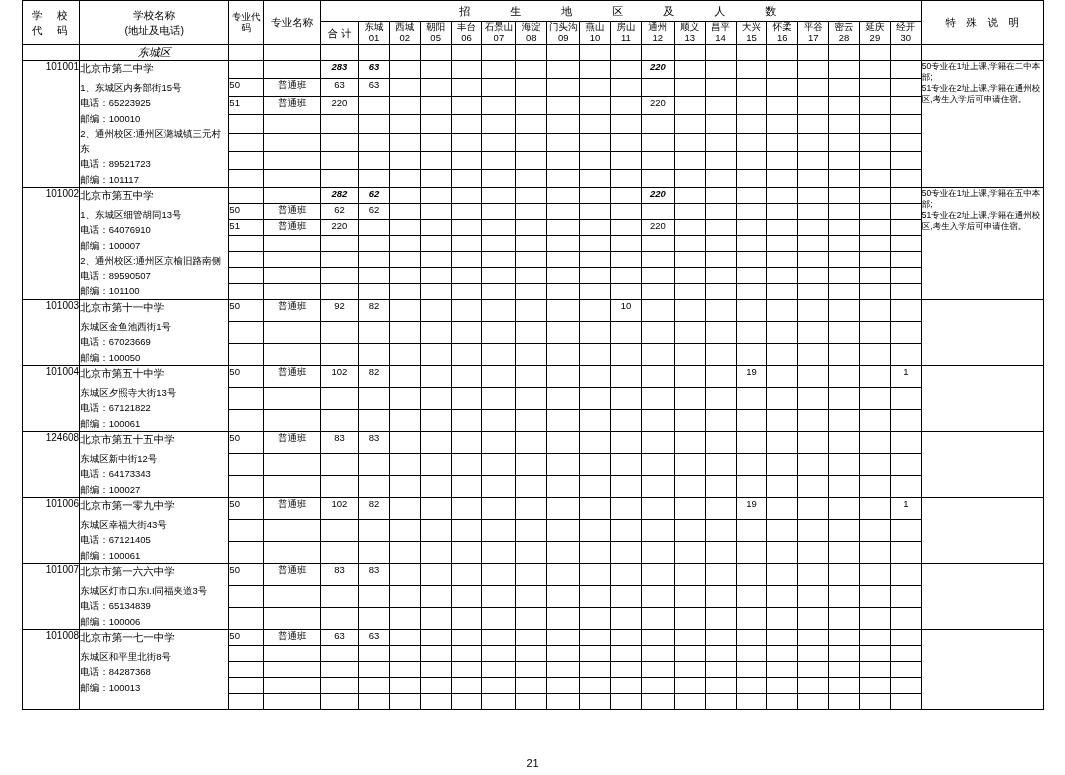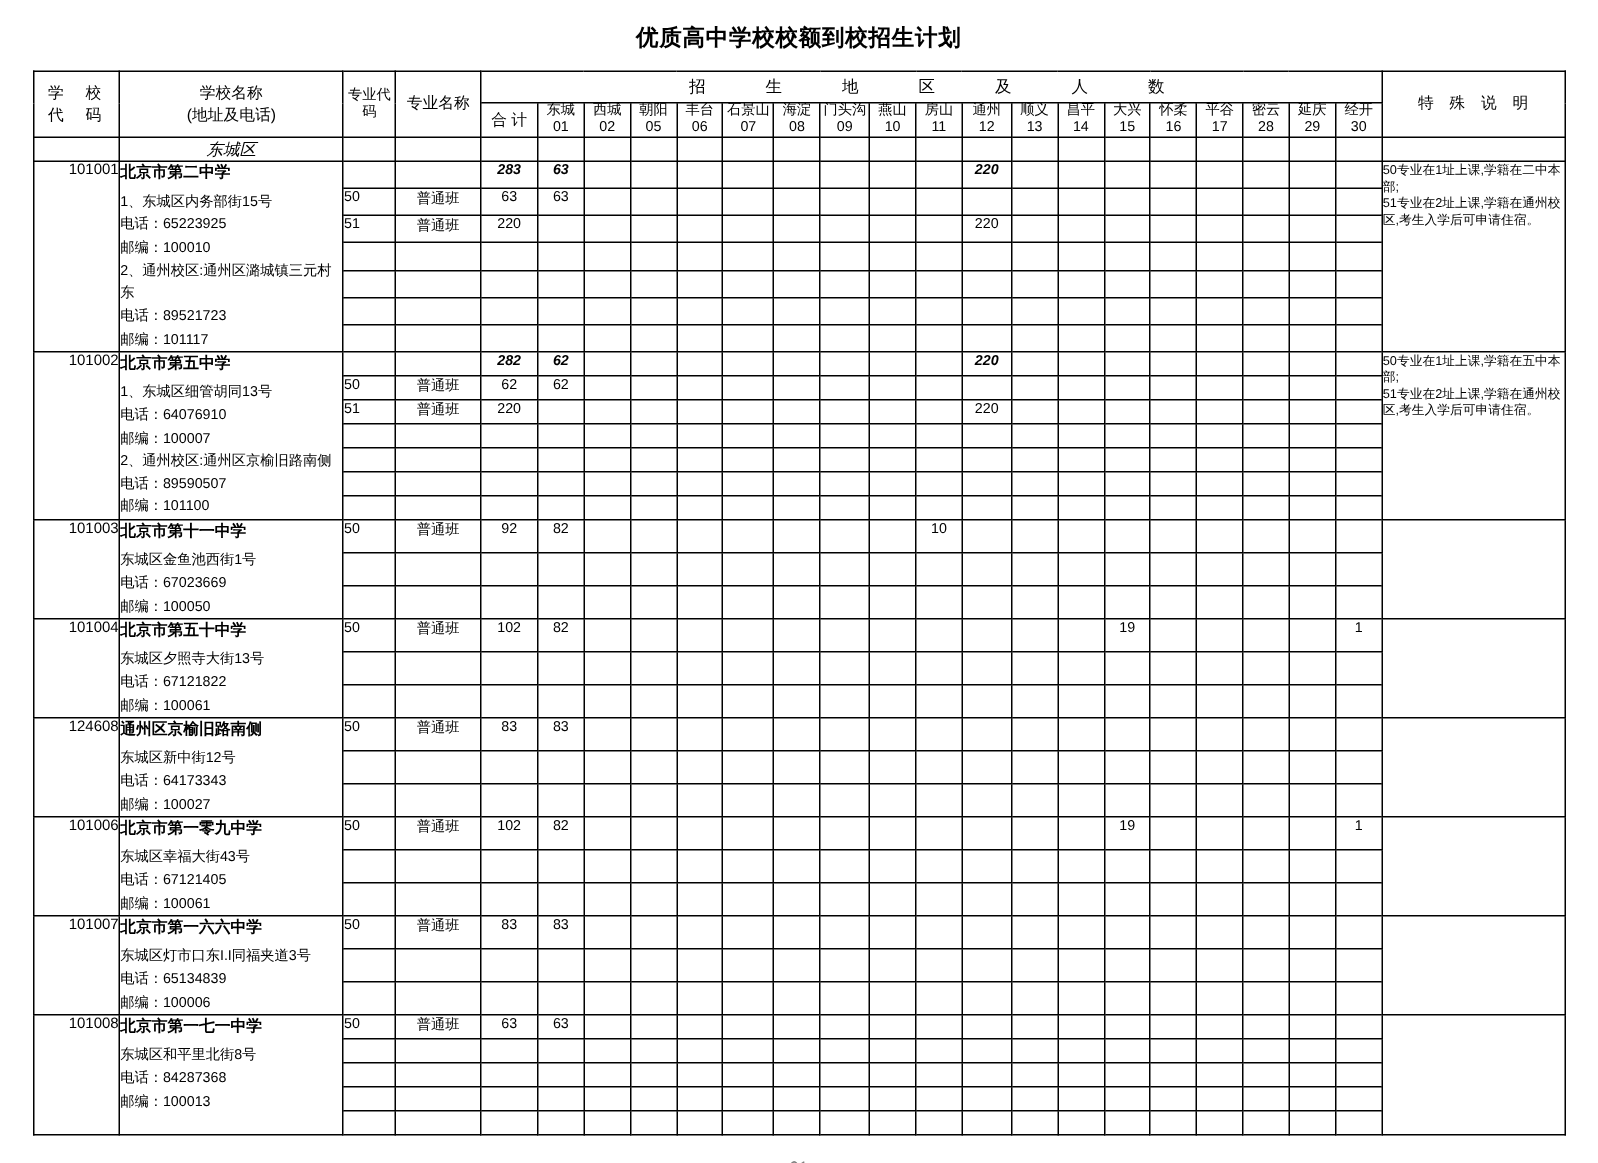--- a/index.html
+++ b/index.html
@@ -68,21 +68,20 @@
     padding-top: 4px;
   }
   .school {
     font-size: 10.5px;
     padding: 4px 4px 4px 6px;
     line-height: 1.45;
   }
   .school .nm {
     display: block;
     margin-bottom: 4px;
-    font-weight: bold;
   }
   .school .addr {
     font-size: 9.5px;
     line-height: 1.5;
     white-space: pre-line;
   }
   .mcode {
     font-size: 9.5px;
     text-align: left;
     padding-top: 2px;
@@ -119,21 +118,20 @@
   }
   .r-row td {
     height: 15px;
   }
 </style>
 </head>
 <body>
 
 <div class="page">
 
-  <div class="doc-title">优质高中学校校额到校招生计划</div>
 
   <table class="main">
     <colgroup>
       <col style="width:56px">
       <col style="width:145px">
       <col style="width:34px">
       <col style="width:55px">
       <col style="width:37px">
       <col style="width:30px">
       <col style="width:30px">
@@ -748,21 +746,21 @@
           <td class="num"></td>
           <td class="num"></td>
           <td class="num"></td>
           <td class="num"></td>
           <td class="num"></td>
           <td class="num"></td>
           <td class="num"></td>
         </tr>
         <tr class="r-row">
           <td class="code" rowspan="3">124608</td>
-          <td class="school" rowspan="3"><span class="nm">通州区京榆旧路南侧</span><span class="addr">东城区新中街12号
+          <td class="school" rowspan="3"><span class="nm">北京市第五十五中学</span><span class="addr">东城区新中街12号
 电话：64173343
 邮编：100027</span></td>
           <td class="mcode">50</td>
           <td class="mname">普通班</td>
           <td class="num">83</td>
           <td class="num">83</td>
           <td class="num"></td>
           <td class="num"></td>
           <td class="num"></td>
           <td class="num"></td>

